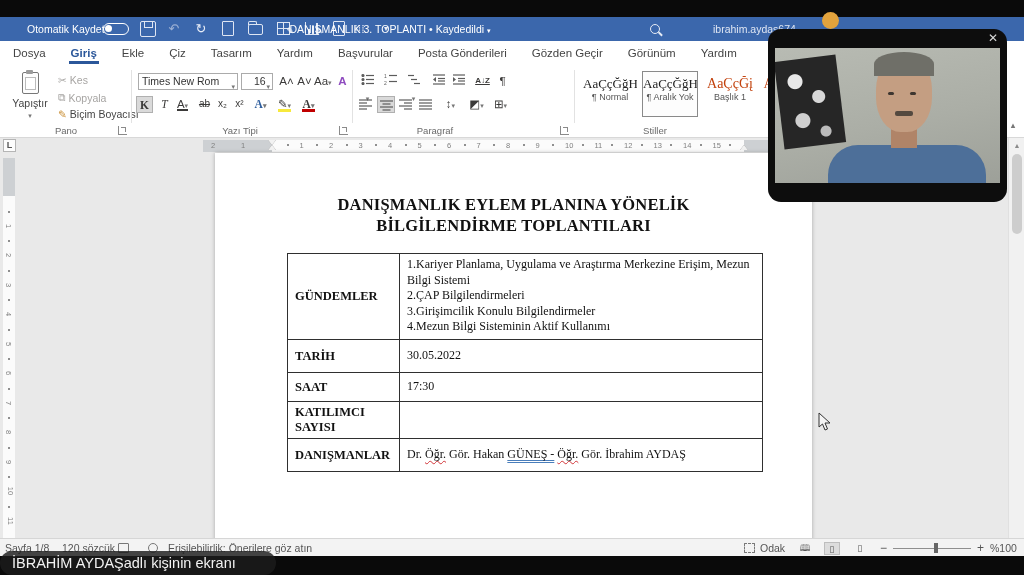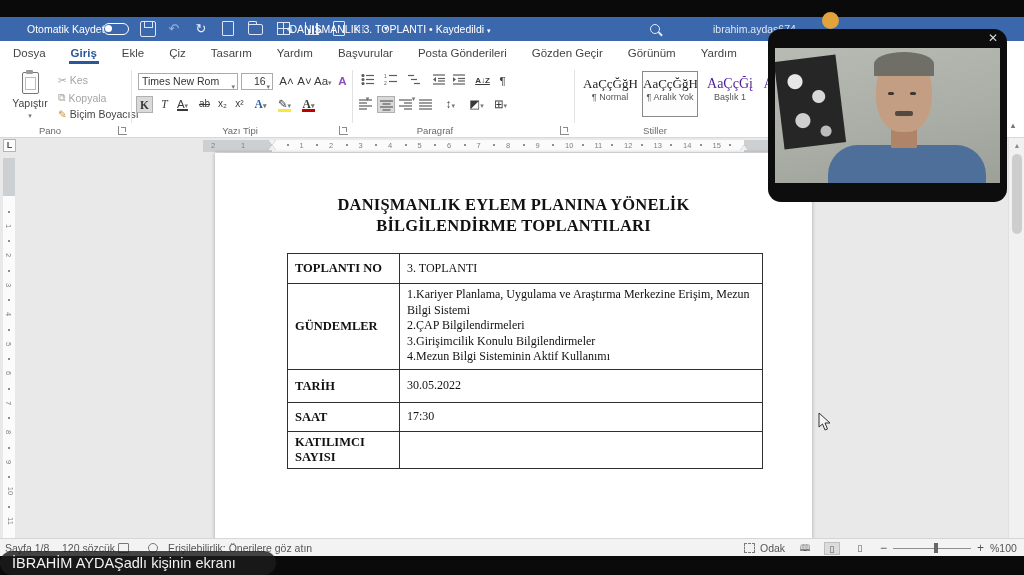--- a/index.html
+++ b/index.html
@@ -65,21 +65,21 @@
   .serifi { font-family:"Liberation Serif", serif; font-style:italic; }
   .ubar::after { content:""; position:absolute; left:3px; right:3px; bottom:2px; height:2px; background:currentColor; }
   .cbar { position:absolute; left:2px; right:2px; bottom:1px; height:3px; }
   .licon line, .licon rect, .licon circle { stroke:#5c5c5c; stroke-width:1.2; }
   .alignbox { position:absolute; top:0; width:18px; height:17px; padding:3px 2px; }
   .alignbox.on { background:#dadada; border:1px solid #b0b0b0; }
   .style-card { position:absolute; top:5px; width:56px; height:46px; text-align:center; padding-top:4px; border:1px solid transparent; }
   .style-card.sel { border:1px solid #8a8a8a; background:#fdfdfd; }
   .style-card .sample { font-family:"Liberation Serif", serif; font-size:13px; color:#222; white-space:nowrap; overflow:hidden; }
   .style-card .sname { font-size:9px; color:#555; white-space:nowrap; }
-  .style-card.head .sample { color:#4c1d95; font-size:14px; }
+  .style-card.head .sample { color:#c2410c; font-size:14px; }
   #ribbon-collapse { left:1006px; top:120px; width:14px; height:12px; color:#777; font-size:9px; text-align:center; line-height:10px; z-index:6; }
 
   
   #workspace { left:0; top:138px; width:1024px; height:418px; background:#e9e9e9; z-index:1; }
   #page { position:absolute; left:215px; top:15px; width:597px; height:403px; background:#fff; box-shadow:0 0 4px rgba(0,0,0,.28); }
 
   
   #tab-selector { left:3px; top:1px; width:13px; height:13px; background:#fdfdfd; border:1px solid #b5b5b5; color:#555; font-size:9px; font-weight:bold; line-height:11px; text-align:center; }
   #h-ruler { left:203px; top:2px; width:609px; height:12px; background:#fbfbfb; overflow:hidden; }
   .ruler-margin { position:absolute; top:0; bottom:0; background:#cdd0d3; }
@@ -192,21 +192,21 @@
       <span>Kes</span>
     </div>
   <div class="rbtn dim" style="left:58px; top:25px;">
       <span>⧉</span>
       <span>Kopyala</span>
     </div>
   <div class="rbtn" style="left:58px; top:42px;">
       <span style="color:#c78a2d;">✎</span>
       <span>Biçim Boyacısı</span>
     </div>
-  <div class="group-label" style="left:20px; width:60px;">Pano</div>
+  <div class="group-label" style="left:36px; width:60px;">Pano</div>
   <div class="launcher" style="left:118px;"></div>
   <div class="gdivider" style="left:131px;"></div>
 
   <div class="combo" style="left:138px; top:7px; width:100px;"><span>Times New Rom</span><span class="dd">▾</span></div>
   <div class="combo" style="left:241px; top:7px; width:32px;padding-left:12px;"><span>16</span><span class="dd">▾</span></div>
   <div class="fmt" style="left:278px; top:7px;">A˄</div>
   <div class="fmt" style="left:296px; top:7px;">A˅</div>
   <div class="fmt" style="left:314px; top:7px;"><span>Aa</span><span class="dd">▾</span></div>
   <div class="fmt" style="left:334px; top:7px; color:#8e4bbf; font-weight:bold;">A</div>
   <div class="fmt serifb on" style="left:136px; top:30px;">K</div>
@@ -386,26 +386,20 @@
       <span class="rdot" style="left: 5px; top: 318.25px;"></span>
       <span class="rnum" style="left: 3px; top: 357.5px; transform: rotate(90deg);">11</span>
       <span class="rdot" style="left: 5px; top: 347.75px;"></span>
     </div>
 
   <div id="page">
     <div class="doc-title" style="top:42px;">DANIŞMANLIK EYLEM PLANINA YÖNELİK</div>
     <div class="doc-title" style="top:63px;">BİLGİLENDİRME TOPLANTILARI</div>
     <table id="doc-table">
         <tbody>
-          <tr style="height: 30px;">
-            <td class="lbl">TOPLANTI NO</td>
-            <td class="val">
-              <div class="vline">3. TOPLANTI</div>
-            </td>
-          </tr>
           <tr style="height: 86px;">
             <td class="lbl">GÜNDEMLER</td>
             <td class="val" style="vertical-align: top;">
               <div class="vline">1.Kariyer Planlama, Uygulama ve Araştırma Merkezine Erişim, Mezun</div>
               <div class="vline">Bilgi Sistemi</div>
               <div class="vline">2.ÇAP Bilgilendirmeleri</div>
               <div class="vline">3.Girişimcilik Konulu Bilgilendirmeler</div>
               <div class="vline">4.Mezun Bilgi Sisteminin Aktif Kullanımı</div>
             </td>
           </tr>
@@ -420,20 +414,26 @@
             <td class="val">
               <div class="vline">17:30</div>
             </td>
           </tr>
           <tr style="height: 33px;">
             <td class="lbl">KATILIMCI SAYISI</td>
             <td class="val">
               <div class="vline"></div>
             </td>
           </tr>
+          <tr style="height: 33px;">
+            <td class="lbl">DANIŞMANLAR</td>
+            <td class="val">
+              <div class="vline"><span>Dr. </span><span class="u-spell">Öğr.</span><span> Gör. Hakan </span><span class="u-grammar">GÜNEŞ -</span><span> </span><span class="u-spell">Öğr.</span><span> Gör. İbrahim AYDAŞ</span></div>
+            </td>
+          </tr>
         </tbody>
       </table>
   </div>
 </div>
 
 <div id="v-scroll" class="abs">
   <span class="arrow" style="top:1px;">▲</span>
   <div id="v-thumb"></div>
   <span class="arrow" style="bottom:1px;">▼</span>
 </div>

